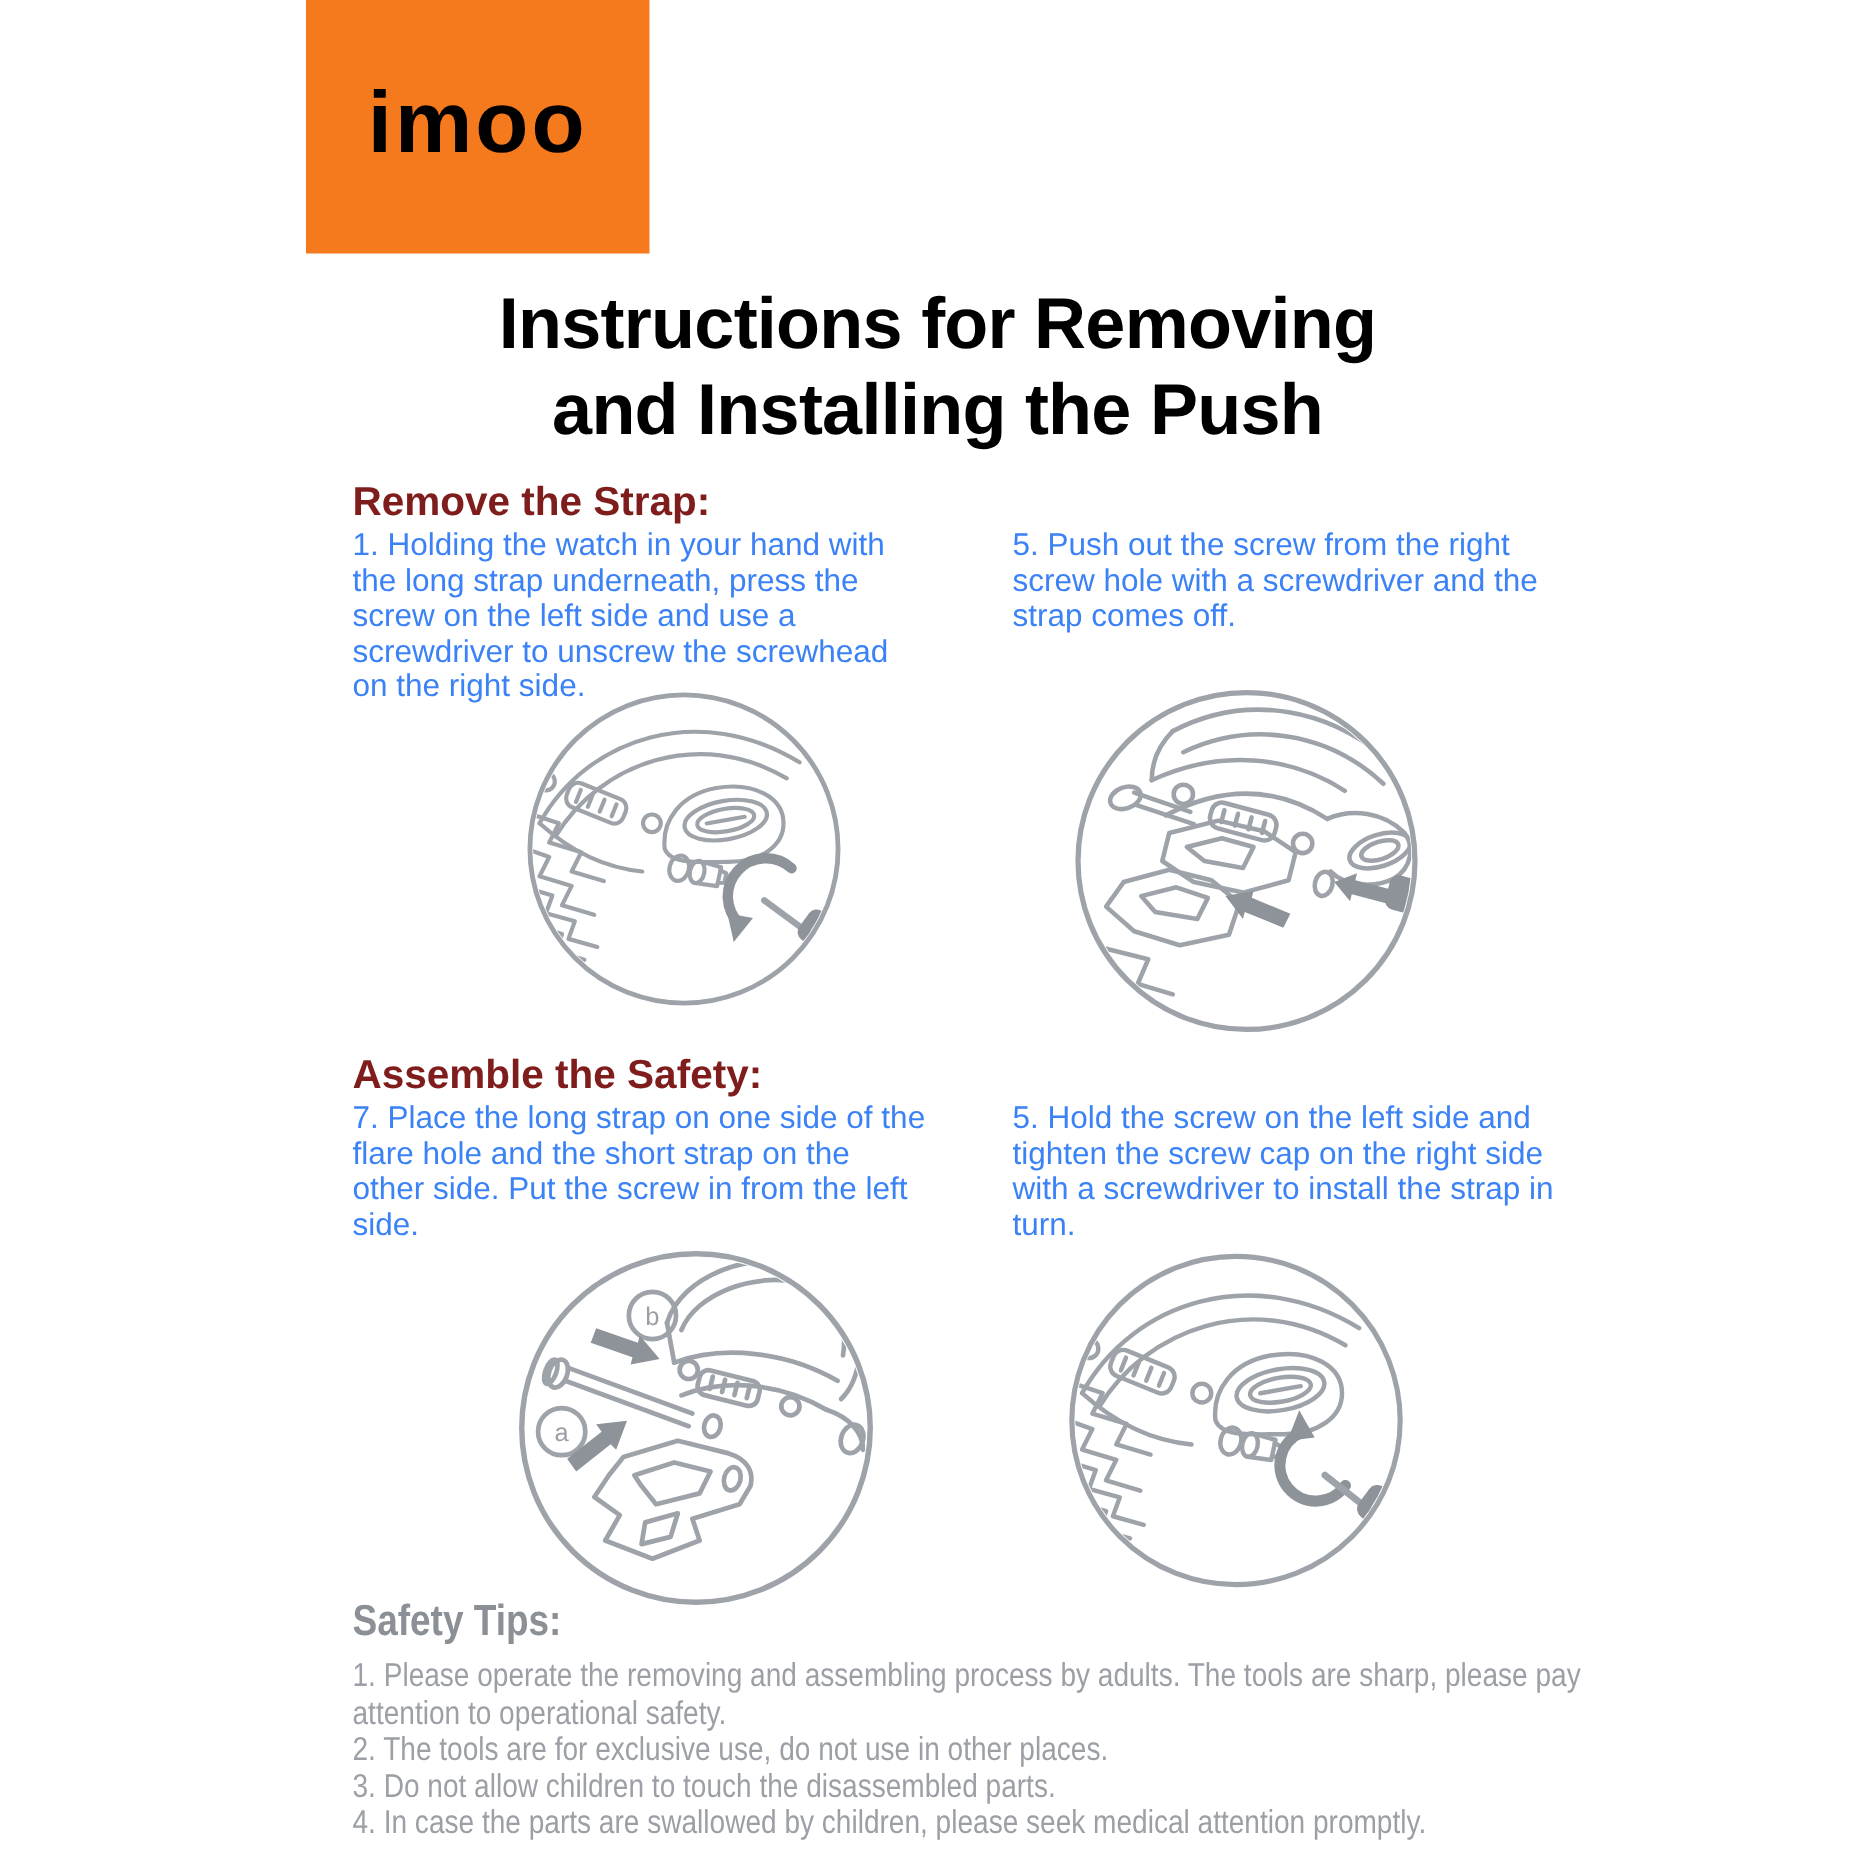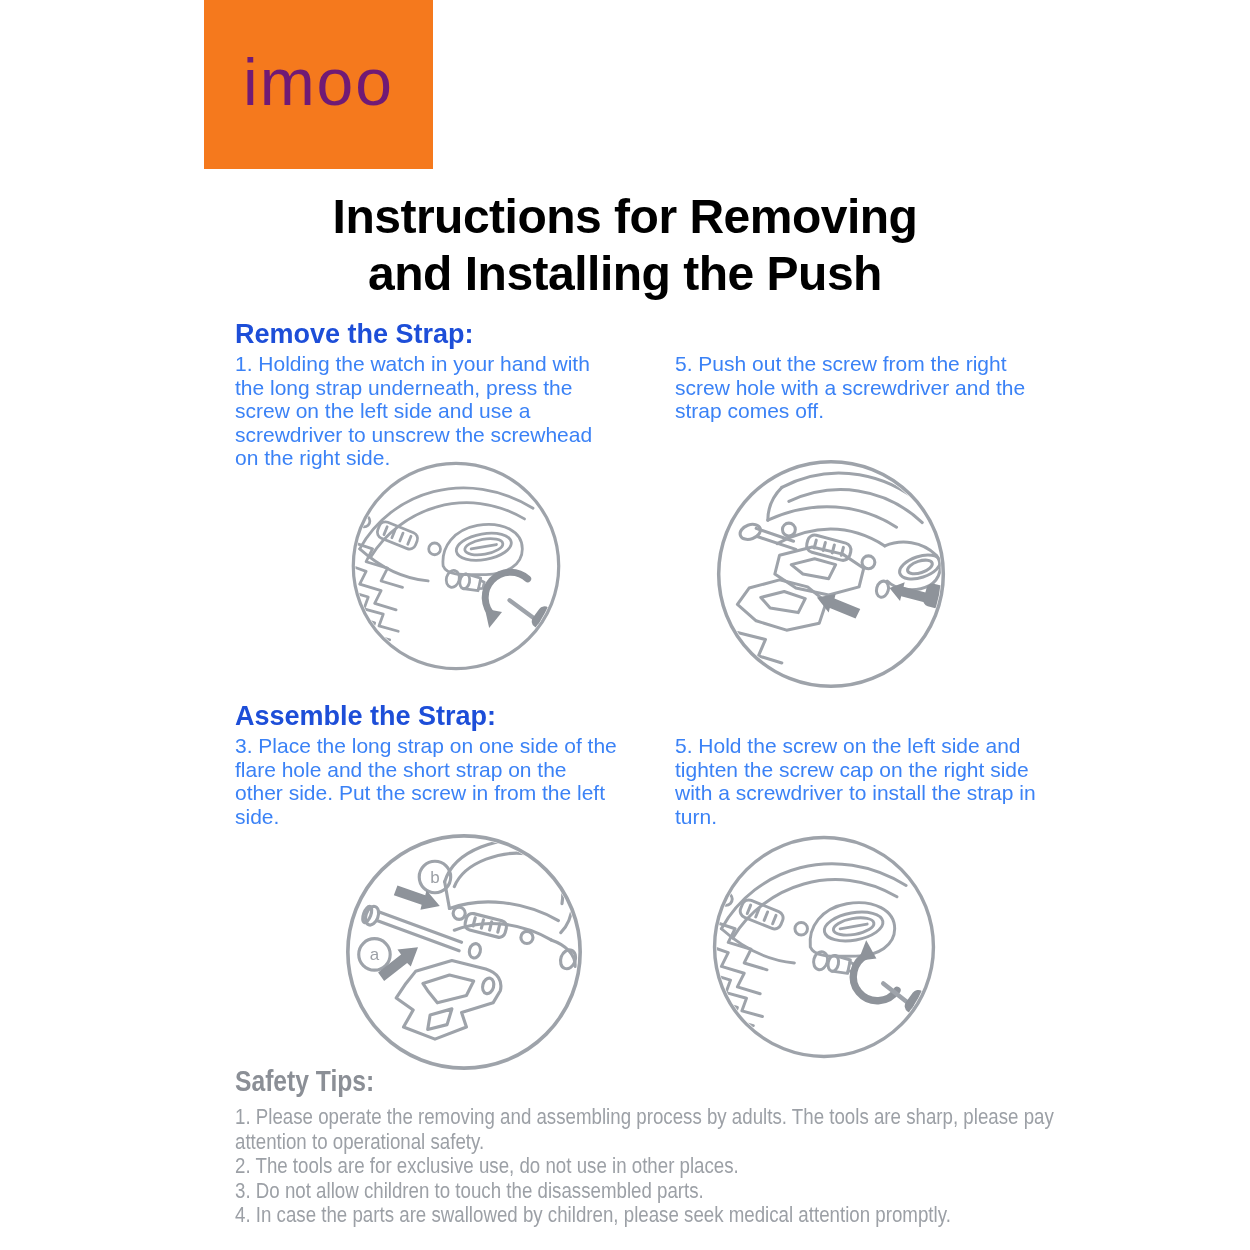--- a/index.html
+++ b/index.html
@@ -6,30 +6,30 @@
   html,body { background:#ffffff; }
   .page {
     position:relative; width:1250px; height:1250px; background:#ffffff;
     font-family:"Liberation Sans", sans-serif; overflow:hidden;
   }
   .logo-block {
     position:absolute; left:204px; top:0; width:229px; height:169px;
     background:#F5791D; display:flex; align-items:center; justify-content:center;
   }
   .logo-text {
-    color:#701a75; font-size:66px; font-weight:normal; letter-spacing:2px;
+    color:#000000; font-size:58px; font-weight:bold; letter-spacing:2px;
     padding-bottom:6px;
   }
   .doc-title {
     position:absolute; left:0; top:188px; width:1250px; text-align:center;
     color:#000000; font-size:48px; line-height:57px; font-weight:bold;
     letter-spacing:-0.5px;
   }
   .section-heading {
-    position:absolute; font-size:27px; line-height:33px; font-weight:bold; color:#1d4ed8;
+    position:absolute; font-size:27px; line-height:33px; font-weight:bold; color:#7f1d1d;
   }
   .step {
     position:absolute; font-size:21px; line-height:23.5px; color:#3b82f6; width:385px;
   }
   .col-l { left:235px; }
   .col-r { left:675px; }
   .illus { position:absolute; }
   .ln { fill:none; stroke:#9EA3AA; stroke-width:2.6; stroke-linecap:round; stroke-linejoin:round; }
   .circ { fill:none; stroke:#9EA3AA; stroke-width:3; }
   .arrowln { fill:none; stroke:#8E939A; stroke-width:6.5; stroke-linecap:round; }
@@ -158,22 +158,22 @@
       <g>
         <polygon class="solid" points="88,120 104,117 103,121 125,130 121,138 99,129 98,133"></polygon>
       </g>
       <g>
         <polygon class="solid" points="150,112 163,107 162,111 189,118 187,126 160,119 159,123"></polygon>
         <rect class="solid" x="180" y="110" width="26" height="20" rx="5" transform="rotate(15 193 120)"></rect>
       </g>
     </g>
   </svg>
 
-  <div class="section-heading col-l" style="top:700px;">Assemble the Strap:</div>
-  <div class="step col-l" style="top:734px;">3. Place the long strap on one side of the flare hole and the short strap on the other side. Put the screw in from the left side.</div>
+  <div class="section-heading col-l" style="top:700px;">Assemble the Safety:</div>
+  <div class="step col-l" style="top:734px;">7. Place the long strap on one side of the flare hole and the short strap on the other side. Put the screw in from the left side.</div>
   <div class="step col-r" style="top:734px;">5. Hold the screw on the left side and tighten the screw cap on the right side with a screwdriver to install the strap in turn.</div>
 
   <svg class="illus" style="left:343px; top:831px;" width="242" height="242" viewBox="0 0 200 200">
     <defs>
         <clipPath id="clipC">
           <circle cx="100" cy="100" r="94"></circle>
         </clipPath>
       </defs>
     <circle class="circ" cx="100" cy="100" r="96"></circle>
     <g clip-path="url(#clipC)">

